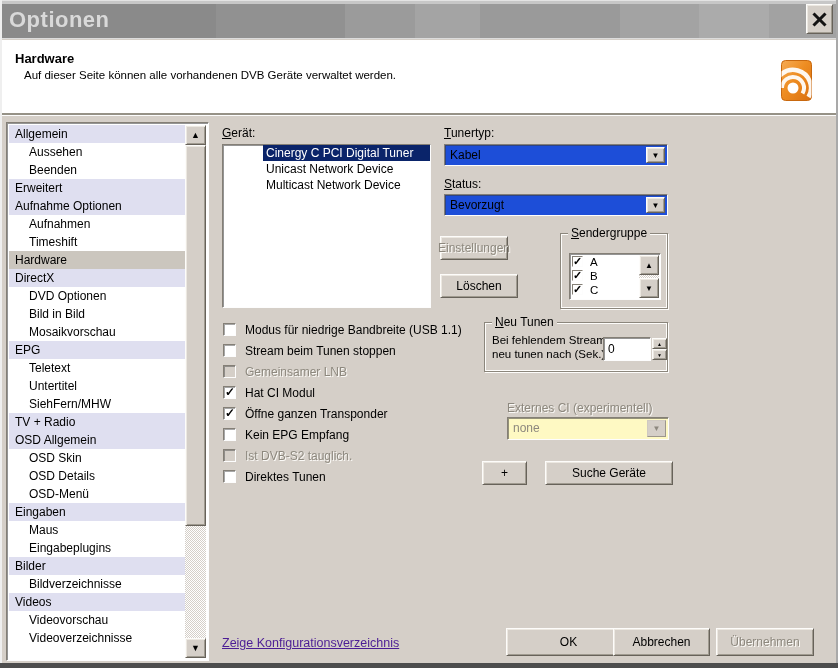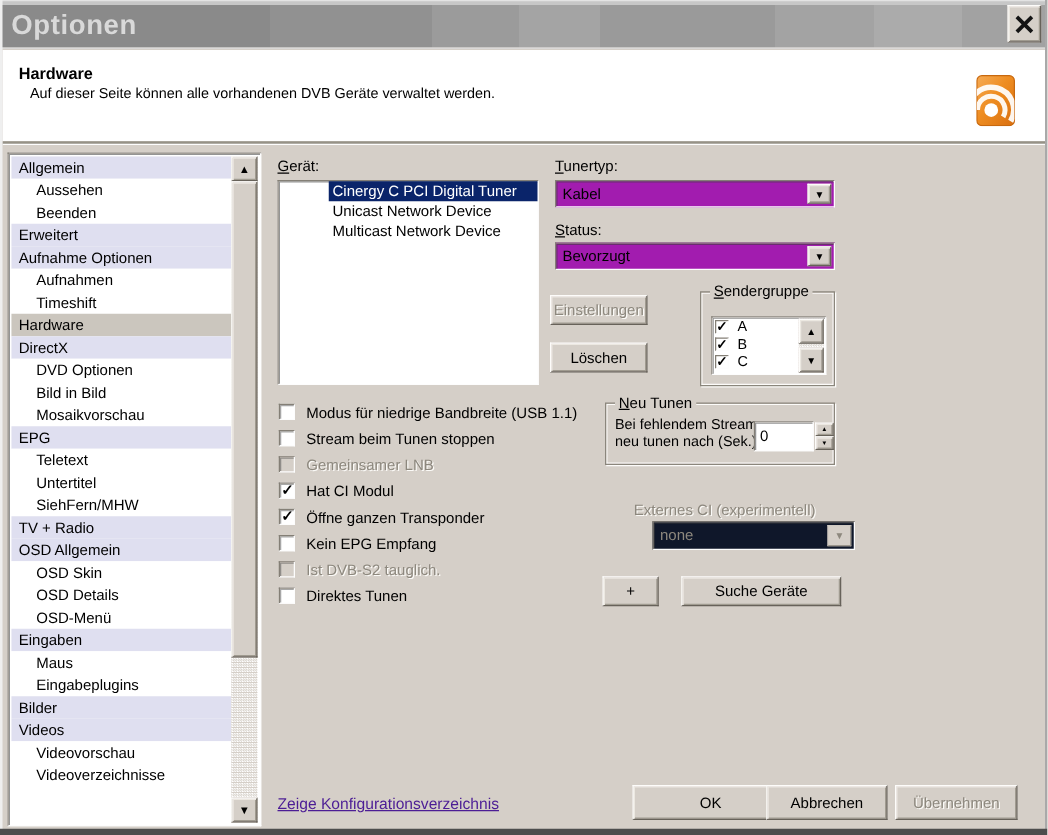--- a/index.html
+++ b/index.html
@@ -75,26 +75,26 @@
   .label { font-size:12px; display:inline-block; }
   .mnem::first-letter { text-decoration:underline; }
   .dis-text { color:#8d887e; text-shadow:1px 1px 0 #fbfaf7; }
 
   
   #device-list { position:absolute; left:222px; top:144px; width:209px; height:164px;padding-left:40px; }
   .dev-item { height:16px; line-height:16px; font-size:12px; padding-left:3px; white-space:nowrap; }
   .dev-item.sel { background:#0a246a; color:#fff; }
 
   
-  .combo { position:absolute; height:22px; background:#a21caf; border:1px solid;
+  .combo { position:absolute; height:22px; background:#1d4ed8; border:1px solid;
     border-color:#847f76 #fdfdfd #fdfdfd #847f76; box-shadow: inset 1px 1px 0 rgba(60,60,60,.55); }
   .combo .val { position:absolute; left:5px; top:3px; font-size:12px; }
   .combo .drop { position:absolute; right:2px; top:2px; bottom:2px; width:19px;
     display:flex; align-items:center; justify-content:center; font-size:8px; }
-  .combo.dis { background:#0f172a;margin-left:15px; }
+  .combo.dis { background:#fef9c3; }
   .combo.dis .val { color:#8d887e; }
   .combo.dis .drop { color:#8d887e; box-shadow:none; border-color:#cfc9c1 #9c968c #9c968c #cfc9c1; }
 
   
   .btn { position:absolute; display:flex; align-items:center; justify-content:center;
     font-size:12px; cursor:default; }
 
   
   .group { position:absolute; border:1px solid #8b867c;
     box-shadow:1px 1px 0 #fdfcfa, inset 1px 1px 0 #fdfcfa, inset -1px -1px 0 #fdfcfa; }
@@ -186,20 +186,21 @@
       <div class="row s">SiehFern/MHW</div>
       <div class="row c">TV + Radio</div>
       <div class="row c">OSD Allgemein</div>
       <div class="row s">OSD Skin</div>
       <div class="row s">OSD Details</div>
       <div class="row s">OSD-Menü</div>
       <div class="row c">Eingaben</div>
       <div class="row s">Maus</div>
       <div class="row s">Eingabeplugins</div>
       <div class="row c">Bilder</div>
+      <div class="row s">Bildverzeichnisse</div>
       <div class="row c">Videos</div>
       <div class="row s">Videovorschau</div>
       <div class="row s">Videoverzeichnisse</div>
     </div>
     <div id="sb-scroll">
       <div id="sb-up" class="scroll-btn raised">
           <span>▲</span>
         </div>
       <div id="sb-thumb" class="raised"></div>
       <div id="sb-down" class="scroll-btn raised">
@@ -219,21 +220,21 @@
   <div class="combo" style="left:444px;top:144px;width:224px;">
     <span class="val">Kabel</span>
     <span class="drop raised">▼</span>
   </div>
   <span class="label mnem" style="position:absolute;left:444px;top:177px;">Status:</span>
   <div class="combo" style="left:444px;top:194px;width:224px;">
     <span class="val">Bevorzugt</span>
     <span class="drop raised">▼</span>
   </div>
 
-  <div class="btn raised dis-text" style="left:440px;top:236px;width:78px;height:24px;">Einstellungen</div>
+  <div class="btn raised dis-text" style="left:440px;top:236px;width:68px;height:24px;">Einstellungen</div>
   <div class="btn raised" style="left:440px;top:274px;width:78px;height:24px;">Löschen</div>
 
   <div class="group" style="left:560px;top:233px;width:108px;height:76px;">
     <span class="group-label mnem">Sendergruppe</span>
     <div id="sg-list" class="sunken">
       <div class="sg-row">
         <span class="sg-cb">
             <span class="mark">✓</span>
           </span>
         <span class="sg-label">A</span>

